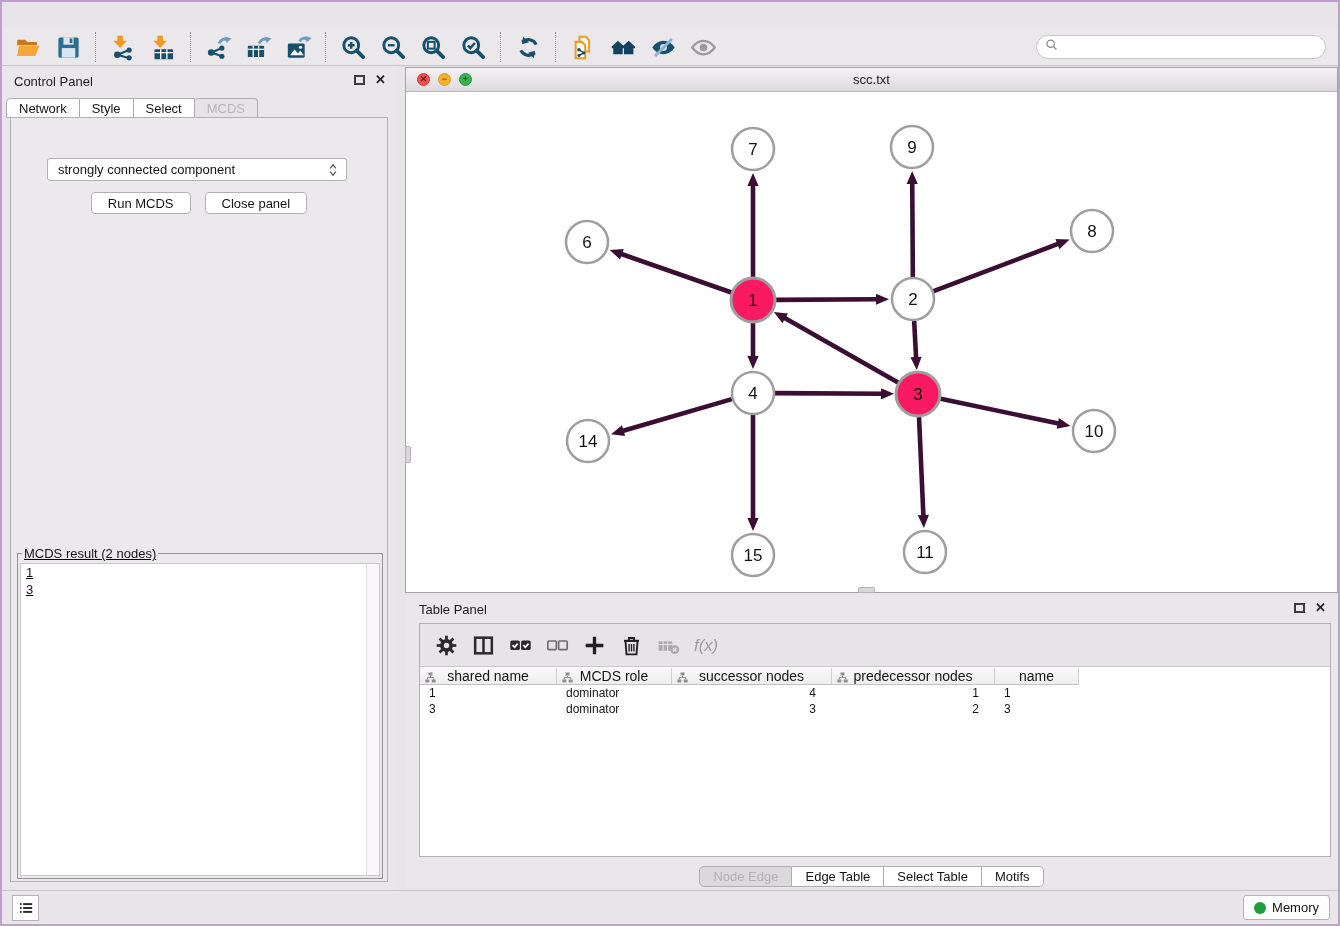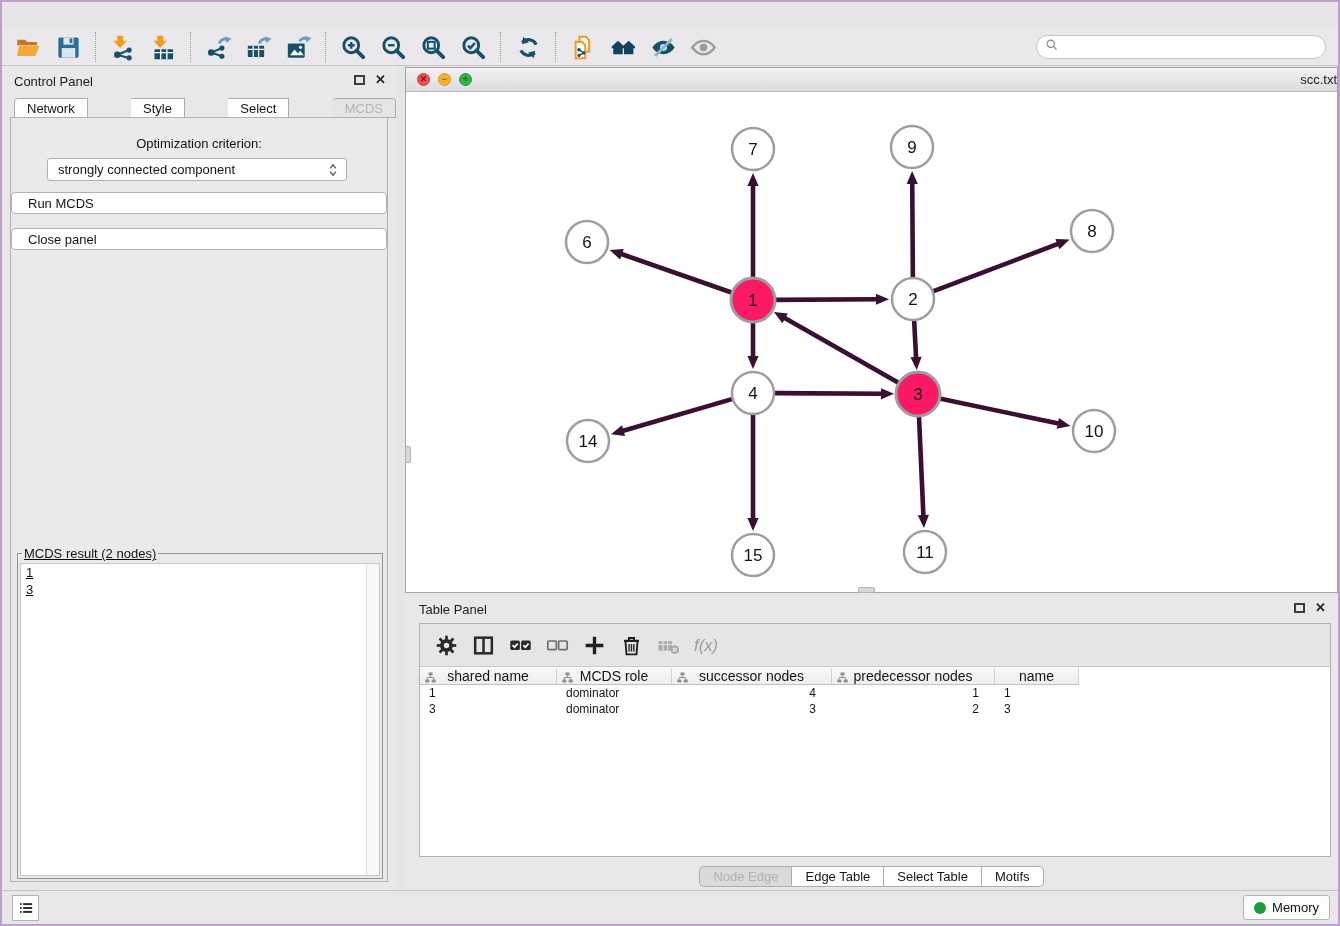--- a/index.html
+++ b/index.html
@@ -26,34 +26,34 @@
                padding-left:8px; }
   .searchbox input { border:none; outline:none; flex:1; font-size:13px; background:transparent;
                      height:20px; font-family:"Liberation Sans",sans-serif; }
 
   
   .control-panel { position:absolute; left:0; top:64px; width:394px; bottom:34px; background:#e9e7e9; }
   .panel-header { position:absolute; left:12px; top:8px; font-size:13px; color:#1c1c1c; }
   .mini-icons { position:absolute; top:9px; display:flex; gap:10px; align-items:center; }
   .mini-float { width:11px; height:10px; border:2px solid #3c3c3c; background:transparent; }
   .mini-close { font-size:13px; font-weight:700; color:#262626; line-height:10px; }
-  .cp-tabs { position:absolute; left:12px; right:0; top:32px; display:flex; justify-content:space-between; }
+  .cp-tabs { position:absolute; left:4px; right:0; top:32px; display:flex; justify-content:flex-start; }
   .tab { height:20px; padding:0 12px; font-size:13px; display:flex; align-items:center;
          background:#fff; border:1px solid #aeacae; border-left:none; color:#141414; }
   .tab:first-child { border-left:1px solid #aeacae; border-radius:4px 0 0 0; }
   .tab:last-child { border-radius:0 4px 0 0; }
   .tab.active { background:#e6e4e6; color:#b6b4b6; border-radius:4px 4px 0 0; }
   .cp-body { position:absolute; left:8px; right:8px; top:51px; bottom:8px;
              border:1px solid #b3b1b3; background:#ebe9eb; }
   .opt-label { position:absolute; left:0; right:0; top:18px; text-align:center; font-size:13px; color:#141414; }
   .dropdown { position:absolute; left:36px; right:40px; top:40px; height:23px; background:#fff;
               border:1px solid #b2b0b2; border-radius:3px; display:flex; align-items:center;
               font-size:13px; color:#141414; padding-left:10px; }
   .dropdown .chev { position:absolute; right:6px; top:3px; }
-  .cp-buttons { position:absolute; left:0; right:0; top:74px; display:flex; justify-content:center; gap:14px;flex-direction:column; }
+  .cp-buttons { position:absolute; left:0; right:0; top:74px; display:flex; justify-content:center; gap:14px; }
   .btn { height:22px; padding:0 16px; background:#fff; border:1px solid #b2b0b2; border-radius:4px;
          font-size:13px; color:#141414; display:flex; align-items:center; }
   .result-fieldset { position:absolute; left:6px; right:4px; top:428px; bottom:2px;
                      border:1px solid #949294; background:#ebe9eb; padding:2px;text-decoration:underline; }
   .result-fieldset legend { font-size:13px; color:#141414; padding:0 2px; margin-left:2px; }
   .result-area { position:relative; width:100%; height:100%; background:#fff; border:1px solid #c8c6c8; overflow:hidden; }
   .result-line { font-size:13px; color:#141414; padding:0 5px; line-height:17px; }
   .result-scroll { position:absolute; right:0; top:0; bottom:0; width:13px; background:#f8f8f8;
                    border-left:1px solid #e0e0e0; }
 
@@ -61,21 +61,21 @@
   .net-window { position:absolute; left:403px; top:65px; width:933px; height:526px;
                 border:1px solid #a5a3a5; background:#fff; }
   .net-titlebar { position:absolute; left:0; right:0; top:0; height:24px;
                   background:linear-gradient(#f3f1f3,#dddbdd); border-bottom:1px solid #b7b5b7; }
   .tl { position:absolute; top:5px; width:13px; height:13px; border-radius:50%;
         display:flex; align-items:center; justify-content:center;
         font-size:9px; font-weight:700; line-height:1; }
   .tl.red   { background:#ee4f4f; border:1px solid #d23c3c; color:#7d1414; }
   .tl.yellow{ background:#f5b12e; border:1px solid #d99c1e; color:#8a5d0a; }
   .tl.green { background:#36b24e; border:1px solid #259540; color:#0d5c21; }
-  .net-title { position:absolute; left:0; right:0; top:4px; text-align:right; font-size:13px; color:#232323; }
+  .net-title { position:absolute; left:0; right:0; top:4px; text-align:center; font-size:13px; color:#232323; }
   .net-canvas { position:absolute; left:0; right:0; top:24px; bottom:0; background:#fff; }
   svg text { font-family:"Liberation Sans",sans-serif; }
   .grip-v { position:absolute; left:-1px; top:378px; width:6px; height:17px; background:#d9d7d9;
             border:1px solid #b5b3b5; border-radius:2px; }
   .grip-h { position:absolute; left:452px; bottom:-1px; width:17px; height:6px; background:#d9d7d9;
             border:1px solid #b5b3b5; border-radius:2px; }
 
   
   .table-panel { position:absolute; left:403px; top:594px; width:933px; height:292px; background:#e9e7e9; }
   .tp-inner { position:absolute; left:14px; right:7px; top:27px; height:234px;
@@ -278,21 +278,20 @@
       <span class="mini-float"></span>
       <span class="mini-close">✕</span>
     </div>
     <div class="cp-tabs">
         <div class="tab">Network</div>
         <div class="tab">Style</div>
         <div class="tab">Select</div>
         <div class="tab active">MCDS</div>
       </div>
     <div class="cp-body">
-      <div class="opt-label">Optimization criterion:</div>
       <div class="dropdown">
         <span>strongly connected component</span>
         <span class="chev">
           <svg viewBox="0 0 17 18" width="14" height="16">
               <path d="M5 7l3.5-4.2L12 7M5 11l3.5 4.2L12 11" stroke="#5a5a5a" stroke-width="1.7" fill="none"></path>
             </svg>
         </span>
       </div>
       <div class="cp-buttons">
         <button class="btn">Run MCDS</button>

